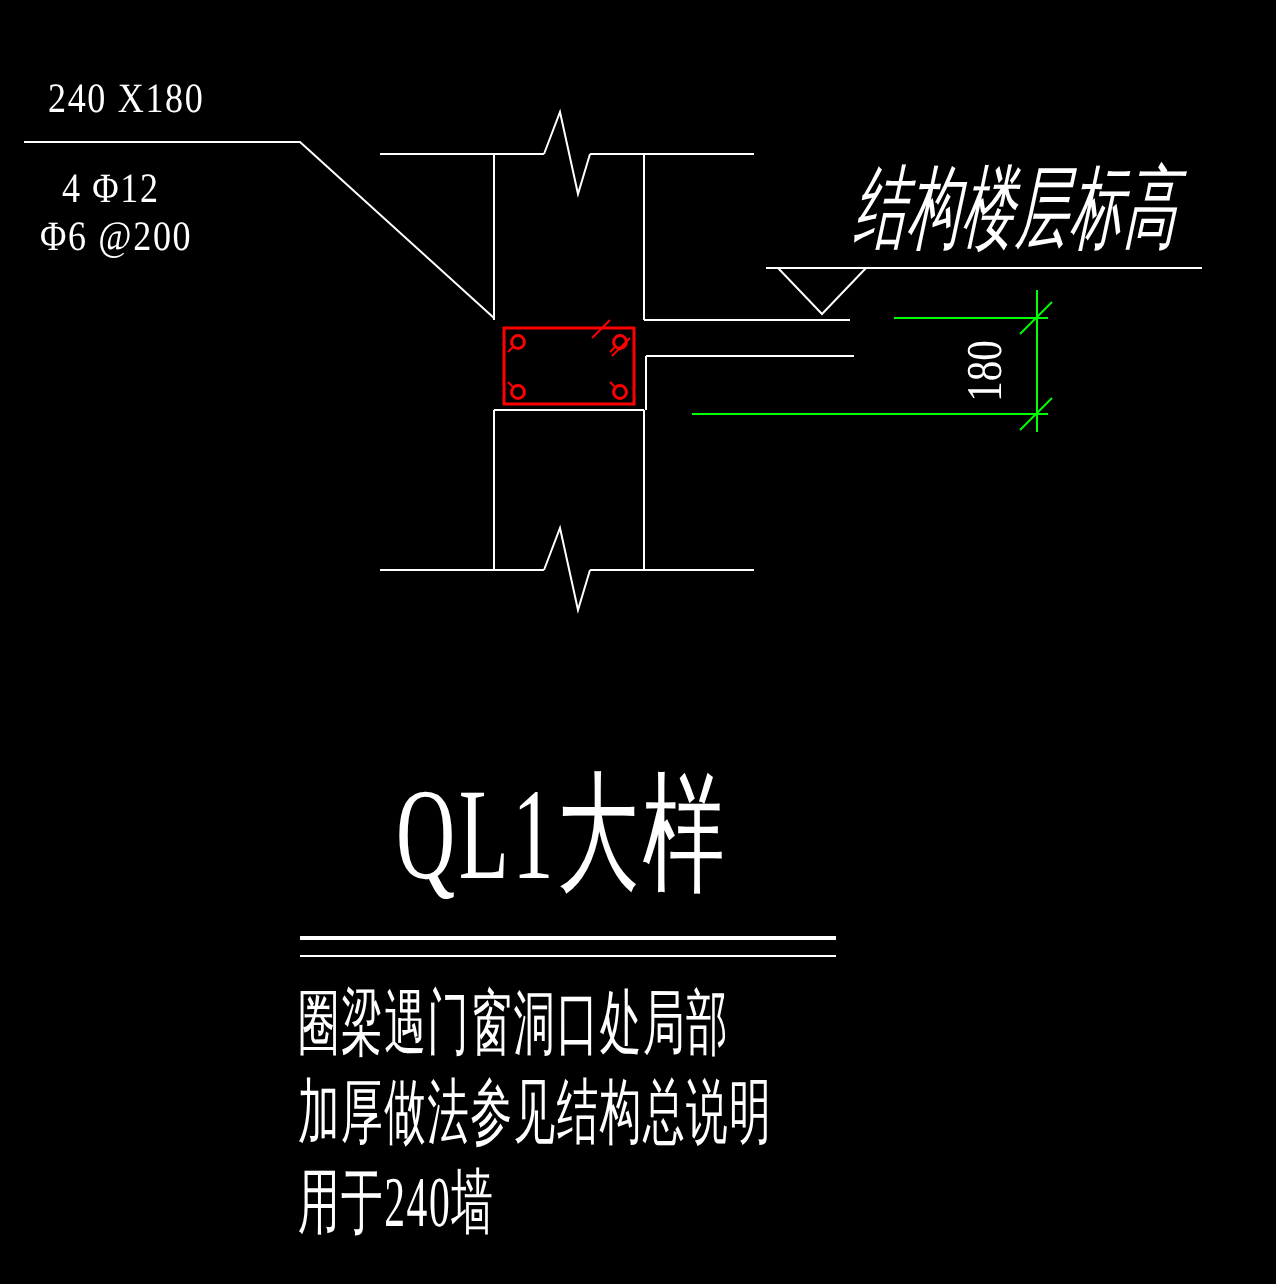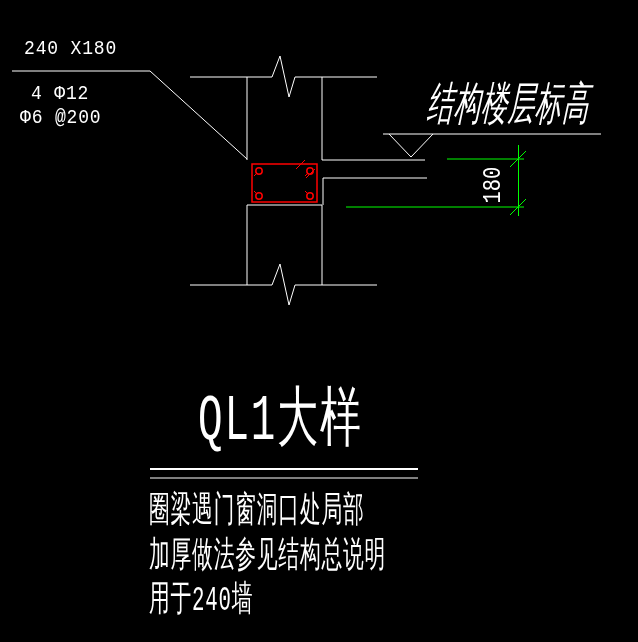--- a/index.html
+++ b/index.html
@@ -7,21 +7,21 @@
     --line:#ffffff;
     --rebar:#ff0000;
     --dimension:#00ff00;
   }
   html,body{margin:0;padding:0;background:var(--background);}
   .canvas{
     position:relative;
     width:638px;height:642px;
     background:var(--background);
     overflow:hidden;
-    font-family:Liberation Mono, monospace;
+    font-family:Liberation Serif, serif;
   }
   .drawing-svg{position:absolute;left:0;top:0;}
   .txt{
     position:absolute;
     color:var(--line);
     white-space:nowrap;
     transform-origin:left top;
     font-weight:400;
   }
   .cad-sm{ 

